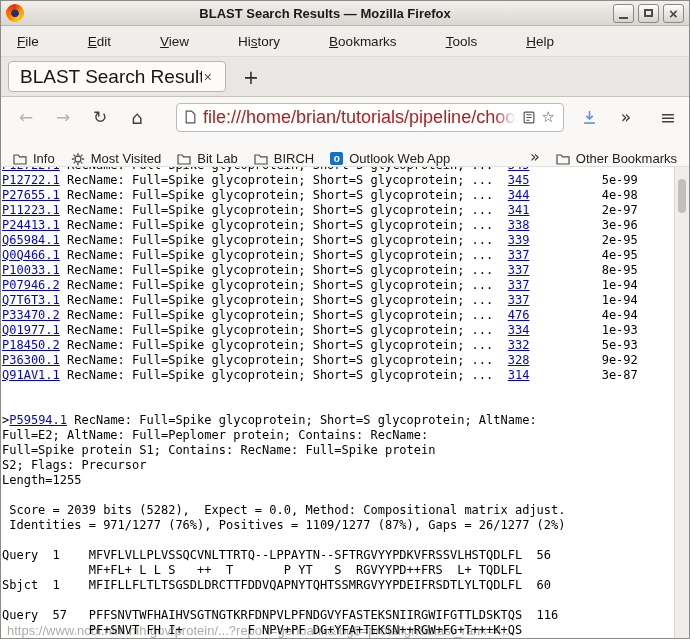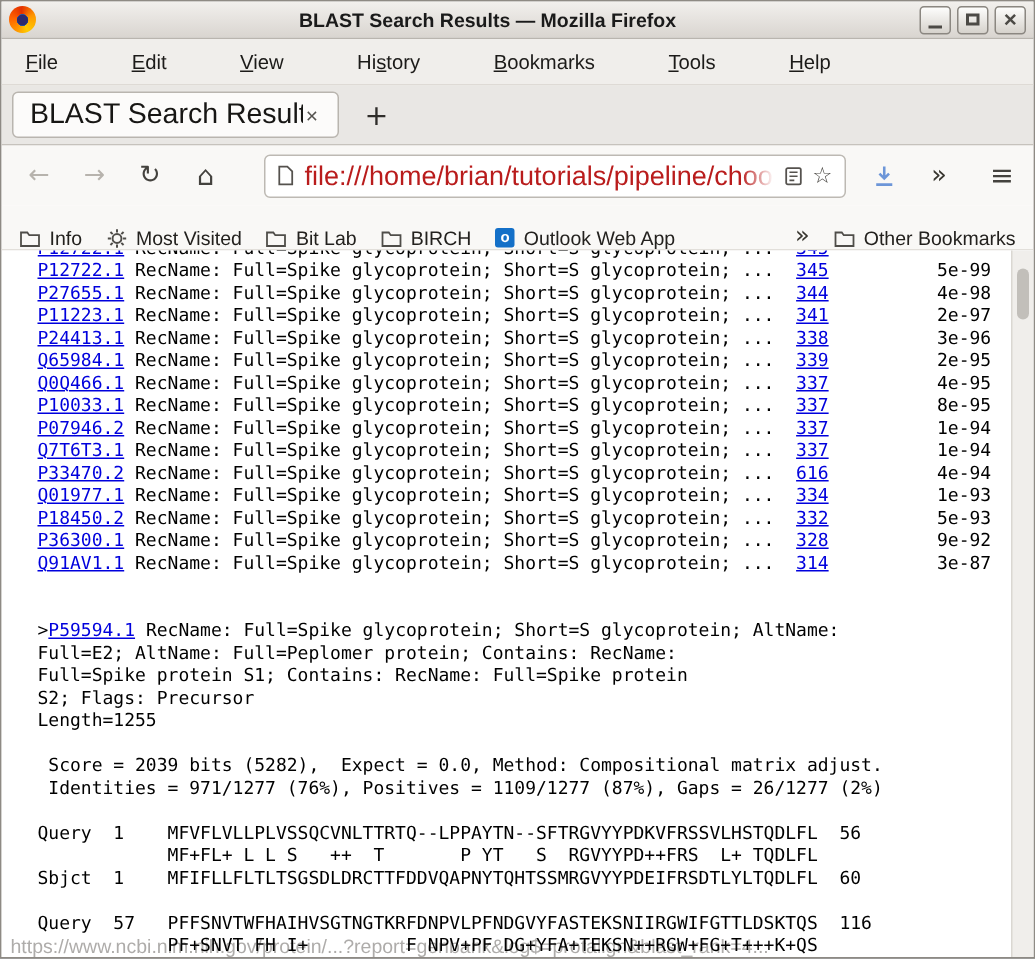--- a/index.html
+++ b/index.html
@@ -96,21 +96,21 @@
   .bm-ov{
     margin-left:auto;margin-right:16px;font-size:16px;color:#38362f;
     font-family:"DejaVu Sans",sans-serif;
   }
   .bm.other{margin-right:0;}
   
   .content{
     height:473px;position:relative;background:#fff;
     font-family:"DejaVu Sans Mono",monospace;font-size:12px;line-height:15px;color:#000;
   }
-  .page{position:relative;z-index:2;padding-left:24px;}
+  .page{position:relative;z-index:2;padding-left:1px;}
   .hit{height:15px;white-space:pre;}
   .clip{height:6px;overflow:hidden;}
   .clip .hit{margin-top:-9px;}
   a.bl{color:#0000dd;text-decoration:underline;cursor:pointer;}
   .detail{
     margin:30px 0 16px 0;white-space:pre;font:inherit;
   }
   .status{
     position:absolute;left:6px;right:0;bottom:1px;height:17px;z-index:1;
     font-family:"Liberation Sans",sans-serif;font-size:13px;line-height:17px;
@@ -254,21 +254,21 @@
       <div id="hits">
           <div class="hit"><a class="bl">P12722.1</a><span> RecName: Full=Spike glycoprotein; Short=S glycoprotein; ...  </span><a class="bl">345</a><span>          5e-99</span></div>
           <div class="hit"><a class="bl">P27655.1</a><span> RecName: Full=Spike glycoprotein; Short=S glycoprotein; ...  </span><a class="bl">344</a><span>          4e-98</span></div>
           <div class="hit"><a class="bl">P11223.1</a><span> RecName: Full=Spike glycoprotein; Short=S glycoprotein; ...  </span><a class="bl">341</a><span>          2e-97</span></div>
           <div class="hit"><a class="bl">P24413.1</a><span> RecName: Full=Spike glycoprotein; Short=S glycoprotein; ...  </span><a class="bl">338</a><span>          3e-96</span></div>
           <div class="hit"><a class="bl">Q65984.1</a><span> RecName: Full=Spike glycoprotein; Short=S glycoprotein; ...  </span><a class="bl">339</a><span>          2e-95</span></div>
           <div class="hit"><a class="bl">Q0Q466.1</a><span> RecName: Full=Spike glycoprotein; Short=S glycoprotein; ...  </span><a class="bl">337</a><span>          4e-95</span></div>
           <div class="hit"><a class="bl">P10033.1</a><span> RecName: Full=Spike glycoprotein; Short=S glycoprotein; ...  </span><a class="bl">337</a><span>          8e-95</span></div>
           <div class="hit"><a class="bl">P07946.2</a><span> RecName: Full=Spike glycoprotein; Short=S glycoprotein; ...  </span><a class="bl">337</a><span>          1e-94</span></div>
           <div class="hit"><a class="bl">Q7T6T3.1</a><span> RecName: Full=Spike glycoprotein; Short=S glycoprotein; ...  </span><a class="bl">337</a><span>          1e-94</span></div>
-          <div class="hit"><a class="bl">P33470.2</a><span> RecName: Full=Spike glycoprotein; Short=S glycoprotein; ...  </span><a class="bl">616</a><span>          4e-94</span></div>
+          <div class="hit"><a class="bl">P33470.2</a><span> RecName: Full=Spike glycoprotein; Short=S glycoprotein; ...  </span><a class="bl">476</a><span>          4e-94</span></div>
           <div class="hit"><a class="bl">Q01977.1</a><span> RecName: Full=Spike glycoprotein; Short=S glycoprotein; ...  </span><a class="bl">334</a><span>          1e-93</span></div>
           <div class="hit"><a class="bl">P18450.2</a><span> RecName: Full=Spike glycoprotein; Short=S glycoprotein; ...  </span><a class="bl">332</a><span>          5e-93</span></div>
           <div class="hit"><a class="bl">P36300.1</a><span> RecName: Full=Spike glycoprotein; Short=S glycoprotein; ...  </span><a class="bl">328</a><span>          9e-92</span></div>
           <div class="hit"><a class="bl">Q91AV1.1</a><span> RecName: Full=Spike glycoprotein; Short=S glycoprotein; ...  </span><a class="bl">314</a><span>          3e-87</span></div>
         </div>
       <pre class="detail" id="detail">&gt;<a class="bl">P59594.1</a> RecName: Full=Spike glycoprotein; Short=S glycoprotein; AltName:
 Full=E2; AltName: Full=Peplomer protein; Contains: RecName:
 Full=Spike protein S1; Contains: RecName: Full=Spike protein
 S2; Flags: Precursor
 Length=1255

